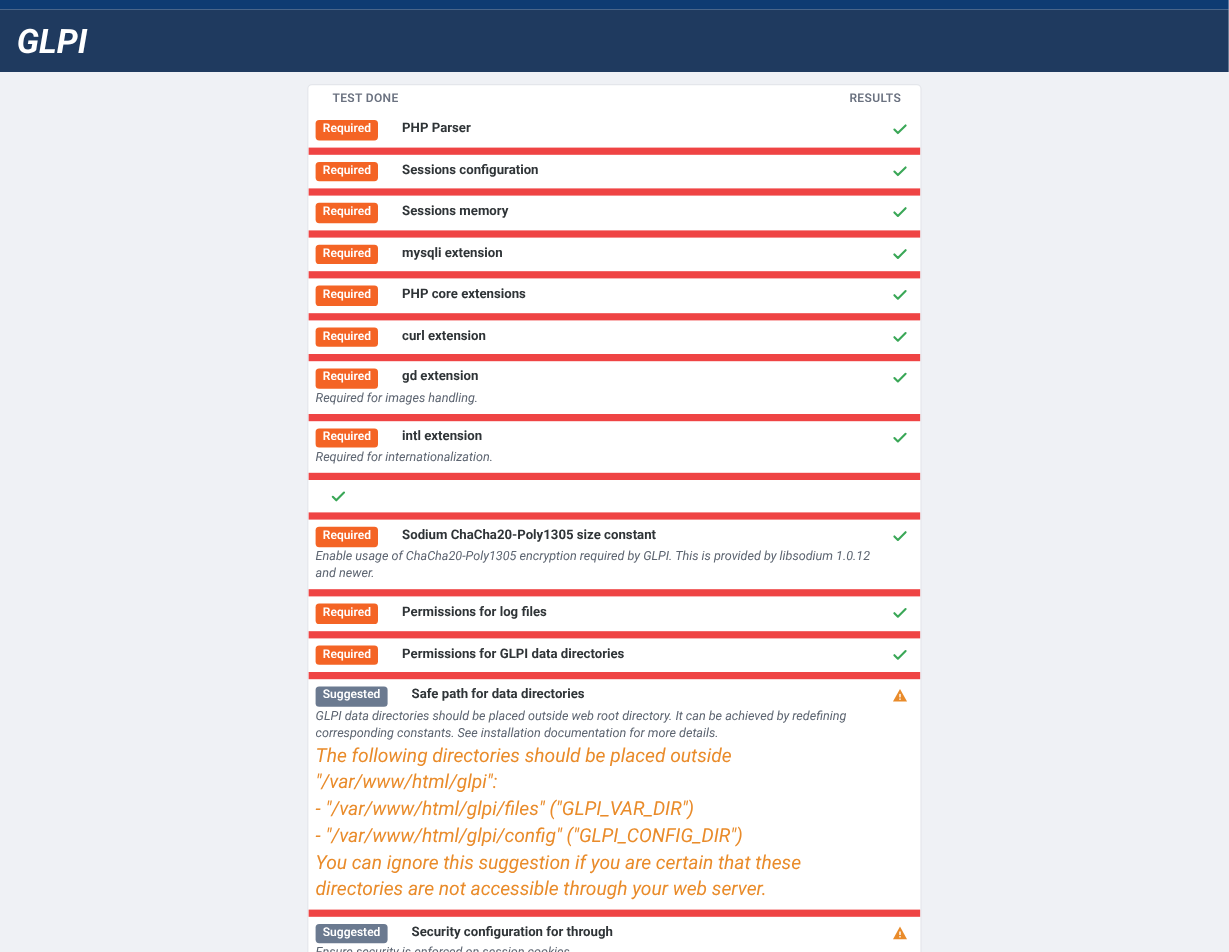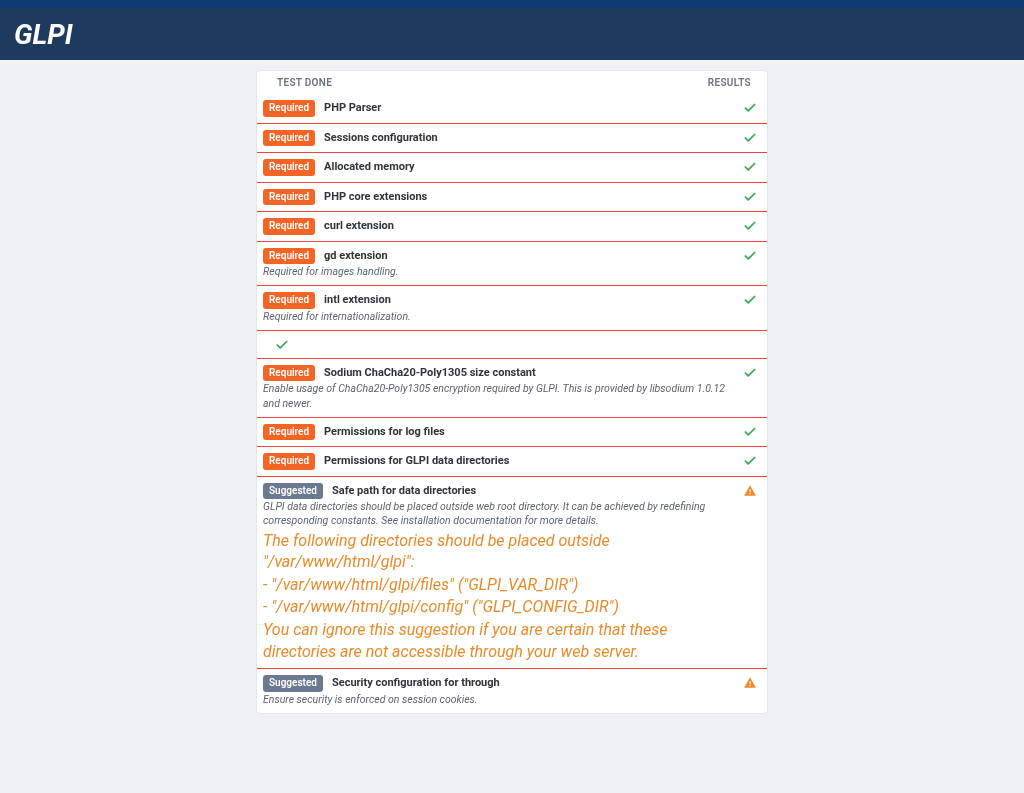--- a/index.html
+++ b/index.html
@@ -5,24 +5,24 @@
   html, body { margin:0; padding:0; background:#eff1f5; font-family:-apple-system,BlinkMacSystemFont,"Segoe UI",Roboto,Helvetica,Arial,sans-serif; color:#2f3437; }
   .browser-top { height:8px; background:#0e3b72; }
   .header { background:#1f3a5f; height:52px; display:flex; align-items:center; padding:0 14px; }
   .logo { color:#fff; font-size:28px; font-weight:700; font-style:italic; display:flex; align-items:center; }
   .logo .g { font-style:italic; margin-right:14px; }
   .page { display:flex; justify-content:center; padding:10px 0 40px; }
   .panel { width:510px; background:#fff; border:1px solid #e4e6eb; border-radius:4px; overflow:hidden; }
   .panel-head { display:flex; align-items:center; padding:6px 10px 6px 0; font-size:10px; font-weight:600; color:#6b7280; letter-spacing:0.3px; }
   .panel-head .col-test { flex:1; text-align:left;margin-left:20px; }
   .panel-head .col-res { width:60px; text-align:right; padding-right:6px; }
-  .row { display:flex; align-items:flex-start; padding:6px 10px 6px 6px; border-top:1px solid #ef4444; font-size:11px; line-height:1.35; }
+  .row { display:flex; align-items:flex-start; padding:6px 10px 6px 6px; border-top:6px solid #ef4444; font-size:11px; line-height:1.35; }
   .row .left { flex:1; }
   .row .right { width:26px; display:flex; justify-content:flex-end; padding-top:1px; }
-  .badge { display:inline-block; color:#fff; font-size:10px; font-weight:600; padding:1px 6px 2px; border-radius:3px; margin-right:9px; vertical-align:baseline; }
+  .badge { display:inline-block; color:#fff; font-size:10px; font-weight:600; padding:1px 6px 2px; border-radius:3px; margin-right:20px; vertical-align:baseline; }
   .badge.req { background:#f46425; }
   .badge.sug { background:#6b7a90; }
   .title { font-weight:700; }
   .desc { color:#5c6470; font-style:italic; font-size:10.5px; margin-top:1px; }
   .warn-text { color:#e98b2a; font-style:italic; font-size:16px; margin-top:1px; }
   .icon { width:14px; height:14px; }
   .icon.check svg { stroke:#3aa757; }
   .icon.warn svg { fill:#e98b2a; }
   .row:first-of-type { border-top:none; }
 </style>
@@ -54,21 +54,29 @@
         </div>
         <div class="row">
           <div class="left"><span class="badge req">Required</span><span class="title">Sessions configuration</span></div>
           <div class="right">
             <span class="icon check"><svg viewBox="0 0 24 24" fill="none" stroke-width="3" stroke-linecap="round" stroke-linejoin="round">
                 <polyline points="20 6 9 17 4 12"></polyline>
               </svg></span>
           </div>
         </div>
         <div class="row">
-          <div class="left"><span class="badge req">Required</span><span class="title">Allocated memory</span></div>
+          <div class="left"><span class="badge req">Required</span><span class="title">Sessions memory</span></div>
+          <div class="right">
+            <span class="icon check"><svg viewBox="0 0 24 24" fill="none" stroke-width="3" stroke-linecap="round" stroke-linejoin="round">
+                <polyline points="20 6 9 17 4 12"></polyline>
+              </svg></span>
+          </div>
+        </div>
+        <div class="row">
+          <div class="left"><span class="badge req">Required</span><span class="title">mysqli extension</span></div>
           <div class="right">
             <span class="icon check"><svg viewBox="0 0 24 24" fill="none" stroke-width="3" stroke-linecap="round" stroke-linejoin="round">
                 <polyline points="20 6 9 17 4 12"></polyline>
               </svg></span>
           </div>
         </div>
         <div class="row">
           <div class="left"><span class="badge req">Required</span><span class="title">PHP core extensions</span></div>
           <div class="right">
             <span class="icon check"><svg viewBox="0 0 24 24" fill="none" stroke-width="3" stroke-linecap="round" stroke-linejoin="round">

